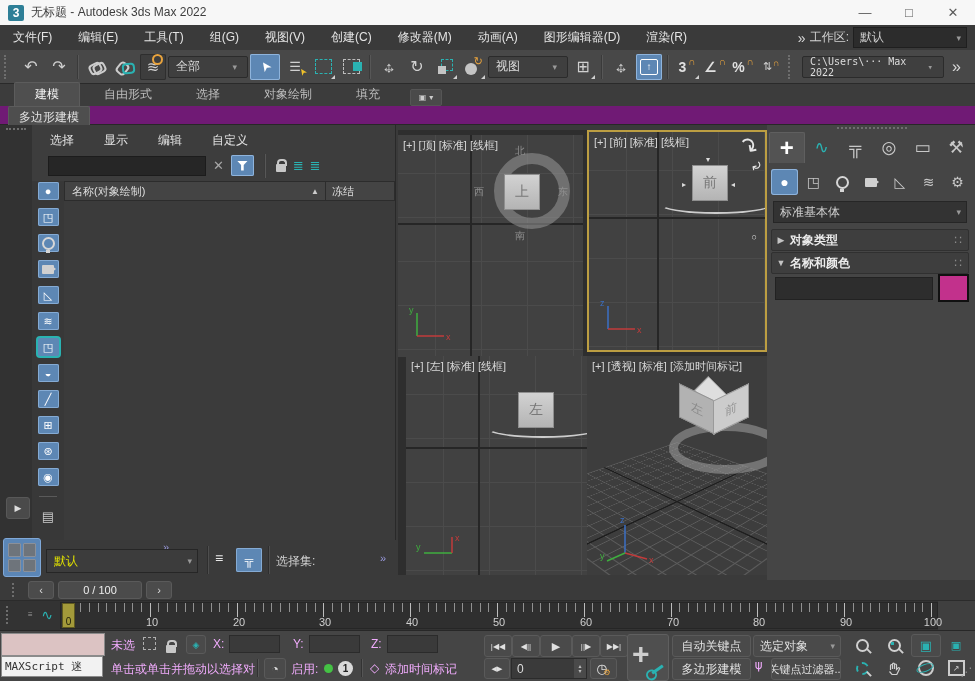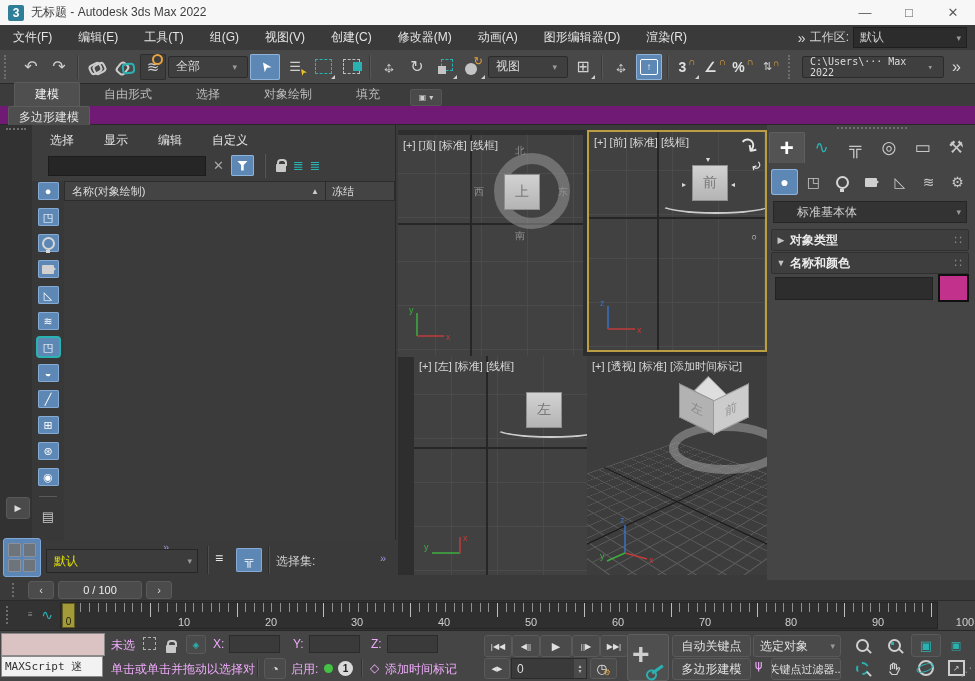--- a/index.html
+++ b/index.html
@@ -130,21 +130,21 @@
   .vp{position:absolute;background:#414141;overflow:hidden;}
   .vpgrid{position:absolute;inset:0;
      background-image:linear-gradient(to right,#4b4b4b 1px,transparent 1px),
                       linear-gradient(to bottom,#4b4b4b 1px,transparent 1px);
      background-size:46px 44px;background-position:-9px -6px;}
   .axv{position:absolute;top:0;bottom:0;width:2px;background:#262626;}
   .axh{position:absolute;left:0;right:0;height:2px;background:#262626;}
   .vplabel{position:absolute;left:5px;top:3px;font-size:11px;color:#d8d8d8;z-index:4;white-space:nowrap;}
   #vp-top{left:0;top:5px;width:185px;height:222px;}
   #vp-front{left:189px;top:0;width:180px;height:222px;border:2px solid #bc9e42;box-sizing:border-box;}
-  #vp-left{left:16px;top:226px;width:185px;height:219px;}
+  #vp-left{left:8px;top:226px;width:185px;height:219px;}
   #vp-persp{left:189px;top:226px;width:180px;height:219px;background:#3d3d3d;}
   .donut{position:absolute;width:54px;height:54px;border:11px solid rgba(160,160,160,.5);border-radius:50%;}
   .cubeface{position:absolute;width:34px;height:34px;background:linear-gradient(#d2d2d2,#b4b4b4);
             border:1px solid #8f8f8f;color:#787878;font-size:14px;display:flex;align-items:center;
             justify-content:center;z-index:3;}
   .compass{position:absolute;color:#8f8f8f;font-size:10px;z-index:2;}
   .swoosh{position:absolute;width:110px;height:16px;border:2px solid transparent;
           border-bottom:2px solid rgba(230,230,230,.85);border-radius:50%;}
   .navarrow{position:absolute;color:#dcdcdc;font-size:8px;z-index:3;}
   .orbarc{position:absolute;color:#e6e6e6;z-index:3;}
@@ -177,21 +177,21 @@
                  color:#fff;font-size:24px;font-weight:bold;}
   .cp-cats{position:absolute;left:4px;top:42px;right:4px;height:30px;display:flex;align-items:center;gap:2px;}
   .cp-cat{flex:1;height:26px;display:flex;align-items:center;justify-content:center;color:#c8c8c8;font-size:14px;}
   .cp-cat.active{background:#5d87b4;border-radius:3px;box-shadow:inset 0 0 0 1px #8fb4dc;color:#fff;}
   .bulb{width:9px;height:9px;border:2px solid #d6d6d6;border-radius:50%;position:relative;}
   .bulb::after{content:"";position:absolute;left:2px;bottom:-5px;width:4px;height:3px;background:#d6d6d6;}
   .cam{width:12px;height:9px;background:#d0d0d0;border-radius:1px;position:relative;}
   .cam::after{content:"";position:absolute;right:-6px;top:0;border:4.5px solid transparent;border-left:5px solid #d0d0d0;}
   .cp-dd{position:absolute;left:6px;top:76px;right:8px;height:20px;background:#333;border:1px solid #262626;
          display:flex;align-items:center;color:#cfcfcf;}
-  .cp-dd .t{flex:1;padding-left:23px;}
+  .cp-dd .t{flex:1;padding-left:6px;}
   .rollout{position:absolute;left:4px;right:6px;height:20px;background:#3e3e3e;border:1px solid #303030;
            border-radius:2px;display:flex;align-items:center;color:#ececec;font-weight:bold;}
   .rollout .ar{width:18px;text-align:center;font-size:9px;color:#c4c4c4;}
   .rollout .grip{margin-left:auto;margin-right:6px;color:#8a8a8a;font-weight:normal;}
   .namerow{position:absolute;left:8px;top:150px;right:6px;height:26px;display:flex;align-items:center;gap:5px;}
   .namefield{flex:1;height:21px;background:#2d2d2d;border:1px solid #222;}
   .swatch{width:27px;height:24px;border:2px solid #111;}
 
   
   .tslider{position:absolute;left:0;top:580px;width:975px;height:20px;background:#3a3a3a;display:flex;
@@ -199,21 +199,21 @@
   .tsbtn{width:24px;height:16px;background:#4b4b4b;border:1px solid #5a5a5a;border-radius:3px;color:#ddd;font-size:11px;}
   .tsdisp{width:82px;height:16px;background:#4b4b4b;border:1px solid #5a5a5a;border-radius:3px;color:#eee;font-size:11px;}
   .rulerrow{position:absolute;left:0;top:600px;width:975px;height:30px;background:#333;border-top:1px solid #2b2b2b;box-sizing:border-box;}
   .curveic{position:absolute;left:36px;top:4px;width:22px;height:20px;color:#2ab2b2;font-size:14px;}
   .curveic .l{position:absolute;left:-8px;top:5px;color:#9a9a9a;font-size:8px;letter-spacing:-1px;}
   .ruler{position:absolute;left:60px;top:1px;width:878px;height:27px;background:#2f2f2f;border:1px solid #262626;box-sizing:border-box;}
   .ruler::before{content:"";position:absolute;left:2px;right:0;top:0;height:9px;
      background:repeating-linear-gradient(90deg,#919191 0 1px,transparent 1px 8.68px);}
   .ruler::after{content:"";position:absolute;left:2px;right:0;top:0;height:14px;
      background:repeating-linear-gradient(90deg,#bdbdbd 0 1px,transparent 1px 86.8px);}
-  .tnum{position:absolute;bottom:0px;transform:translateX(-50%);font-size:11px;color:#cfcfcf;z-index:2;margin-left:32px;}
+  .tnum{position:absolute;bottom:0px;transform:translateX(-50%);font-size:11px;color:#cfcfcf;z-index:2;}
   .marker{position:absolute;left:1px;top:0;bottom:0;width:11px;background:#a39a3a;border:1px solid #5f5a20;
           z-index:3;display:flex;align-items:flex-end;justify-content:center;color:#20200a;font-size:10px;}
   .rultail{position:absolute;right:0;top:0;width:37px;height:29px;background:#3f3f3f;}
 
   
   .statusbar{position:absolute;left:0;top:630px;width:975px;height:51px;background:#454545;border-top:1px solid #272727;box-sizing:border-box;}
   .lis1{position:absolute;left:1px;top:2px;width:102px;height:21px;background:#dcc3c3;border:1px solid #8b8b8b;}
   .lis2{position:absolute;left:1px;top:25px;width:102px;height:21px;background:#f2f2f2;border:1px solid #8b8b8b;
         color:#333;font-family:"DejaVu Sans Mono",monospace;font-size:11px;display:flex;align-items:center;
         padding-left:3px;white-space:nowrap;overflow:hidden;box-sizing:border-box;}

